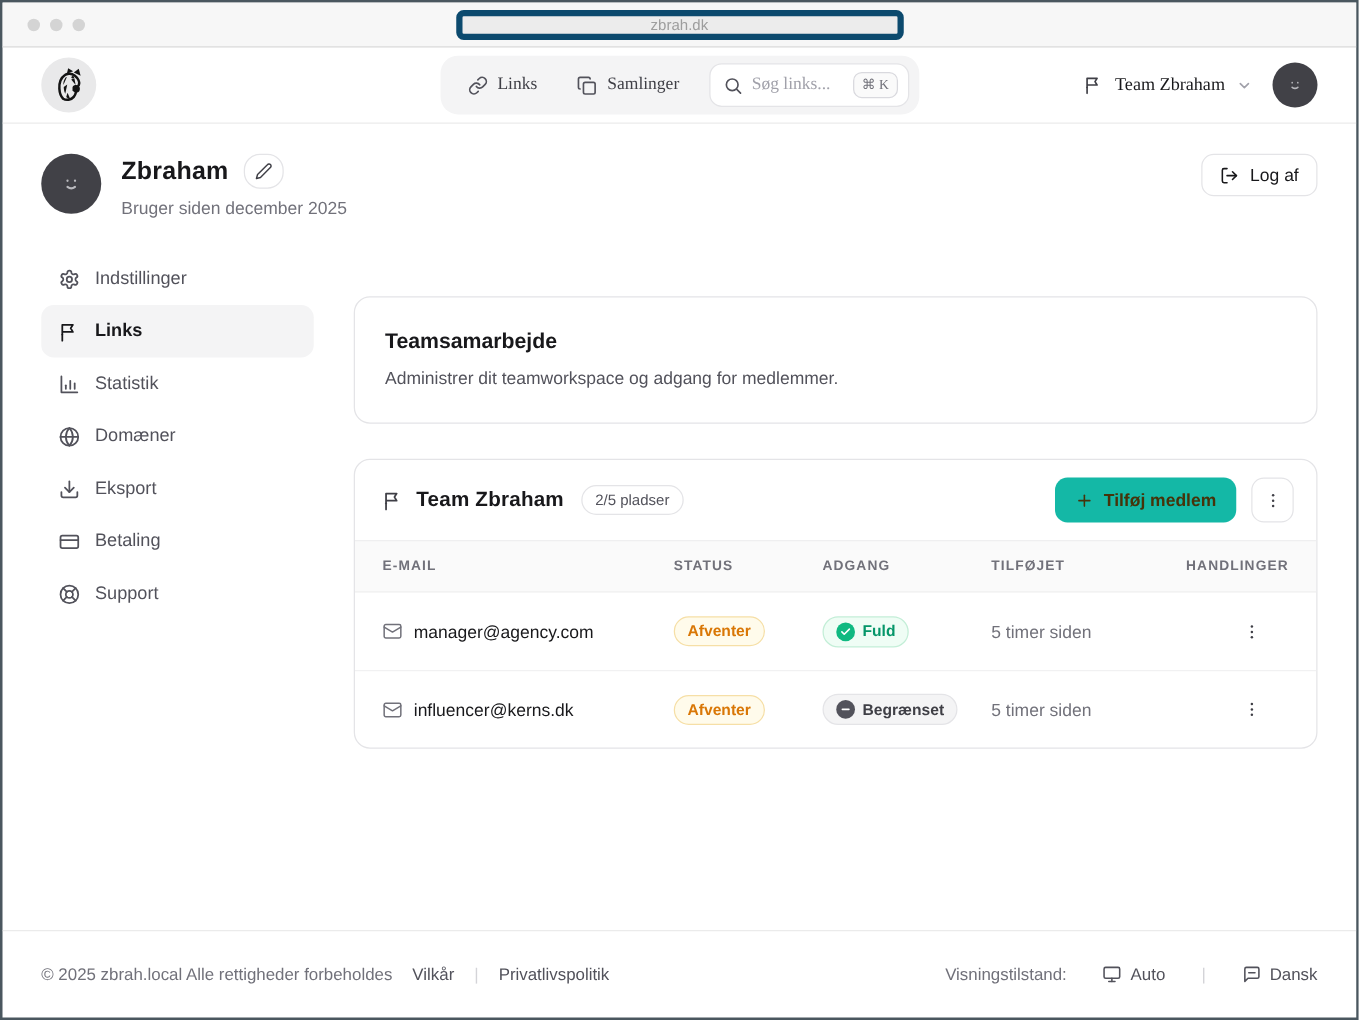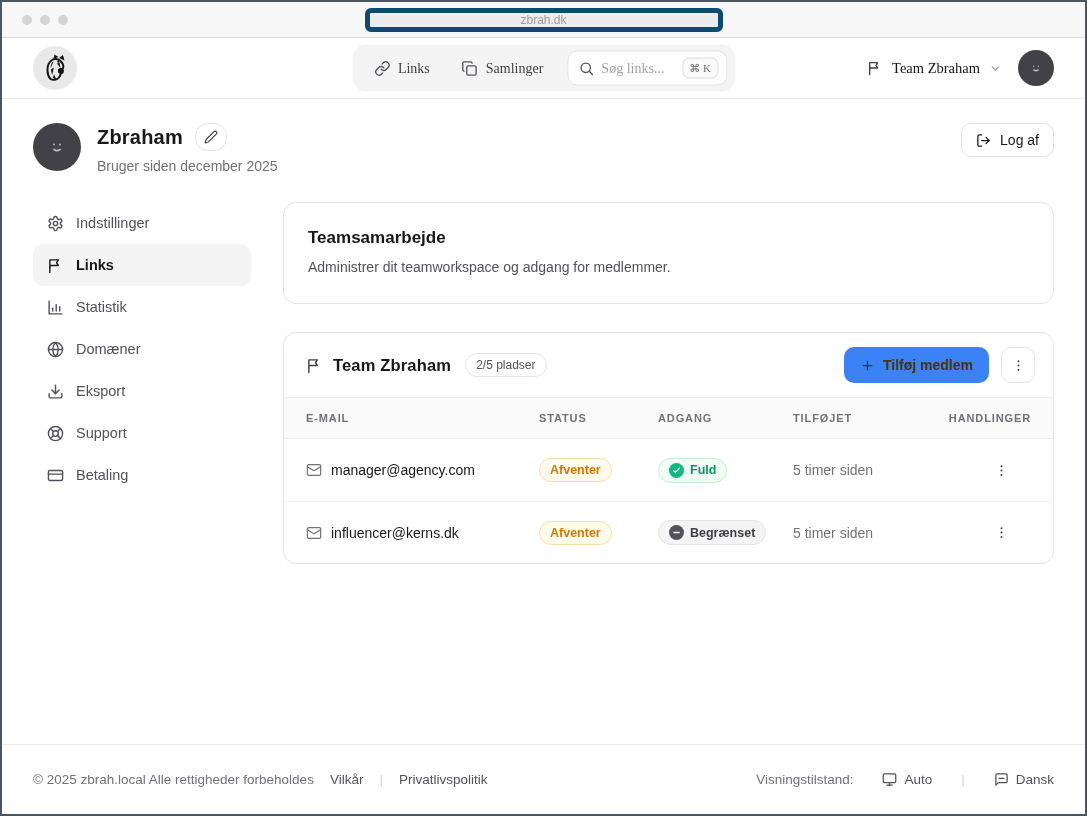--- a/index.html
+++ b/index.html
@@ -40,31 +40,31 @@
   
   .body-row { display:flex; gap:32px; padding:28px 31px 0; flex:1 1 auto; align-items:flex-start; }
   .sidebar { width:218px; flex:0 0 auto; display:flex; flex-direction:column; }
   .side-item { display:flex; align-items:center; gap:12px; height:42px; padding:0 14px; border-radius:10px; font-size:14.5px; color:#52525b; cursor:pointer; }
   .side-item .s-icon { display:flex; color:#52525b; }
   .side-item.active { background:#f4f4f5; color:#18181b; font-weight:600; }
   .side-item.active .s-icon { color:#18181b; }
 
   .main-col { flex:1 1 auto; display:flex; flex-direction:column; gap:28px; }
   .card { border:1px solid #e4e4e7; border-radius:13px; background:#fff; }
-  .intro-card { padding:25px 24px 28px; }
+  .intro-card { padding:25px 24px 28px;margin-top:35px; }
   .intro-title { font-size:17px; font-weight:700; }
   .intro-desc { margin-top:11px; font-size:14px; color:#52525b; }
 
   .team-card { overflow:hidden; }
   .team-head { display:flex; align-items:center; padding:14px 18px 14px 22px; min-height:63px; }
   .team-title-wrap { display:flex; align-items:center; gap:10px; }
   .team-title { font-size:16.5px; font-weight:700; letter-spacing:.01em; }
   .seats-pill { margin-left:4px; border:1px solid #e4e4e7; border-radius:999px; font-size:12px; color:#52525b; padding:4px 10px; }
   .team-actions { margin-left:auto; display:flex; align-items:center; gap:12px; }
-  .add-btn { display:flex; align-items:center; gap:8px; height:36px; padding:0 16px; border:none; border-radius:10px; background:#3b82f6; color:#46330a; font-size:14px; font-weight:600; font-family:inherit; cursor:pointer; }
+  .add-btn { display:flex; align-items:center; gap:8px; height:36px; padding:0 16px; border:none; border-radius:10px; background:#14b8a6; color:#46330a; font-size:14px; font-weight:600; font-family:inherit; cursor:pointer; }
   .kebab-btn { width:34px; height:36px; border:1px solid #e4e4e7; background:#fff; border-radius:10px; display:flex; align-items:center; justify-content:center; cursor:pointer; color:#3f3f46; }
 
   .trow { display:grid; grid-template-columns:233px 119px 135px 1fr 90px; align-items:center; padding:0 22px; }
   .thead { background:#fafafa; border-top:1px solid #efeff0; border-bottom:1px solid #efeff0; height:42px; }
   .th { font-size:11px; font-weight:600; letter-spacing:.08em; color:#71717a; text-transform:uppercase; }
   .th.right, .td.right { text-align:right; }
   .tbody-row { height:62px; }
   .tbody-row + .tbody-row { border-top:1px solid #f1f1f2; }
   .td-email { display:flex; align-items:center; gap:9px; font-size:14px; color:#18181b; }
   .td-email .m-icon { color:#71717a; display:flex; }
@@ -261,38 +261,38 @@
               <path d="M21 15v4a2 2 0 0 1-2 2H5a2 2 0 0 1-2-2v-4"></path>
               <polyline points="7 10 12 15 17 10"></polyline>
               <line x1="12" y1="15" x2="12" y2="3"></line>
             </svg>
         </span>
         <span class="side-label">Eksport</span>
       </div>
       <div class="side-item">
         <span class="s-icon">
           <svg width="17" height="17" viewBox="0 0 24 24" fill="none" stroke="currentColor" stroke-width="2" stroke-linecap="round" stroke-linejoin="round">
+              <rect x="2" y="5" width="20" height="14" rx="2"></rect>
+              <line x1="2" y1="10" x2="22" y2="10"></line>
+            </svg>
+        </span>
+        <span class="side-label">Betaling</span>
+      </div>
+      <div class="side-item">
+        <span class="s-icon">
+          <svg width="17" height="17" viewBox="0 0 24 24" fill="none" stroke="currentColor" stroke-width="2" stroke-linecap="round" stroke-linejoin="round">
               <circle cx="12" cy="12" r="10"></circle>
               <circle cx="12" cy="12" r="4"></circle>
               <line x1="4.93" y1="4.93" x2="9.17" y2="9.17"></line>
               <line x1="14.83" y1="14.83" x2="19.07" y2="19.07"></line>
               <line x1="14.83" y1="9.17" x2="19.07" y2="4.93"></line>
               <line x1="4.93" y1="19.07" x2="9.17" y2="14.83"></line>
             </svg>
         </span>
         <span class="side-label">Support</span>
-      </div>
-      <div class="side-item">
-        <span class="s-icon">
-          <svg width="17" height="17" viewBox="0 0 24 24" fill="none" stroke="currentColor" stroke-width="2" stroke-linecap="round" stroke-linejoin="round">
-              <rect x="2" y="5" width="20" height="14" rx="2"></rect>
-              <line x1="2" y1="10" x2="22" y2="10"></line>
-            </svg>
-        </span>
-        <span class="side-label">Betaling</span>
       </div>
     </aside>
 
     <main class="main-col">
 
       <div class="card intro-card">
         <h2 class="intro-title">Teamsamarbejde</h2>
         <p class="intro-desc">Administrer dit teamworkspace og adgang for medlemmer.</p>
       </div>
 

